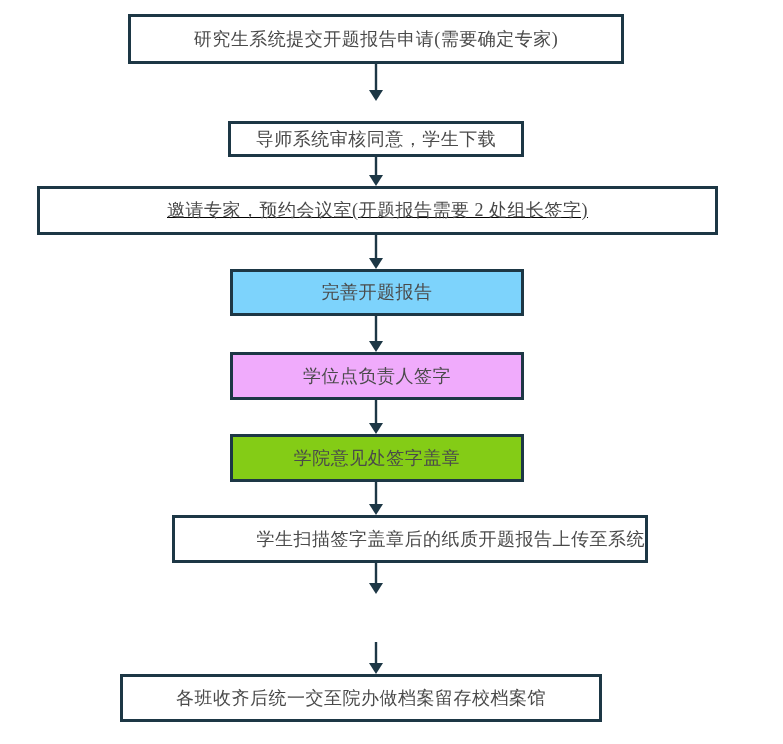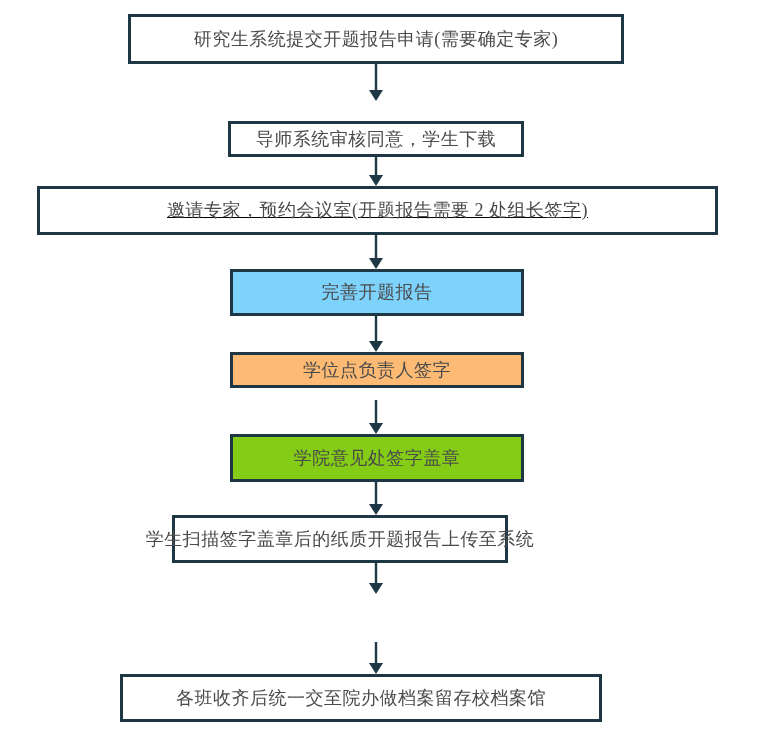--- a/index.html
+++ b/index.html
@@ -106,25 +106,25 @@
     </div>
     <div class="node" style="left: 228px; top: 105px; width: 296px; height: 36px; border-color: rgb(29, 55, 69); background: rgb(255, 255, 255); margin-top: 16px;">
       <span class="node-label" style="color: rgb(74, 74, 74);">导师系统审核同意，学生下载</span>
     </div>
     <div class="node" style="left: 37px; top: 186px; width: 681px; height: 49px; border-color: rgb(29, 55, 69); background: rgb(255, 255, 255); text-decoration: underline;">
       <span class="node-label" style="color: rgb(74, 74, 74);">邀请专家，预约会议室(开题报告需要 2 处组长签字)</span>
     </div>
     <div class="node" style="left: 230px; top: 269px; width: 294px; height: 47px; border-color: rgb(29, 55, 69); background: #7dd3fc;">
       <span class="node-label" style="color: rgb(74, 74, 74);">完善开题报告</span>
     </div>
-    <div class="node" style="left: 230px; top: 352px; width: 294px; height: 36px; border-color: rgb(29, 55, 69); background: #fdba74;">
+    <div class="node" style="left: 230px; top: 352px; width: 294px; height: 48px; border-color: rgb(29, 55, 69); background: #f0abfc;">
       <span class="node-label" style="color: rgb(74, 74, 74);">学位点负责人签字</span>
     </div>
     <div class="node" style="left: 230px; top: 434px; width: 294px; height: 48px; border-color: rgb(29, 55, 69); background: #84cc16;">
       <span class="node-label" style="color: rgb(74, 74, 74);">学院意见处签字盖章</span>
     </div>
-    <div class="node" style="left: 172px; top: 515px; width: 336px; height: 48px; border-color: rgb(29, 55, 69); background: rgb(255, 255, 255);">
+    <div class="node" style="left: 172px; top: 515px; width: 476px; height: 48px; border-color: rgb(29, 55, 69); background: rgb(255, 255, 255); justify-content: flex-end;">
       <span class="node-label" style="color: rgb(74, 74, 74);">学生扫描签字盖章后的纸质开题报告上传至系统</span>
     </div>
     <div class="node" style="left: 120px; top: 674px; width: 482px; height: 48px; border-color: rgb(29, 55, 69); background: rgb(255, 255, 255);">
       <span class="node-label" style="color: rgb(74, 74, 74);">各班收齐后统一交至院办做档案留存校档案馆</span>
     </div>
   </div>
 
 </body></html>

